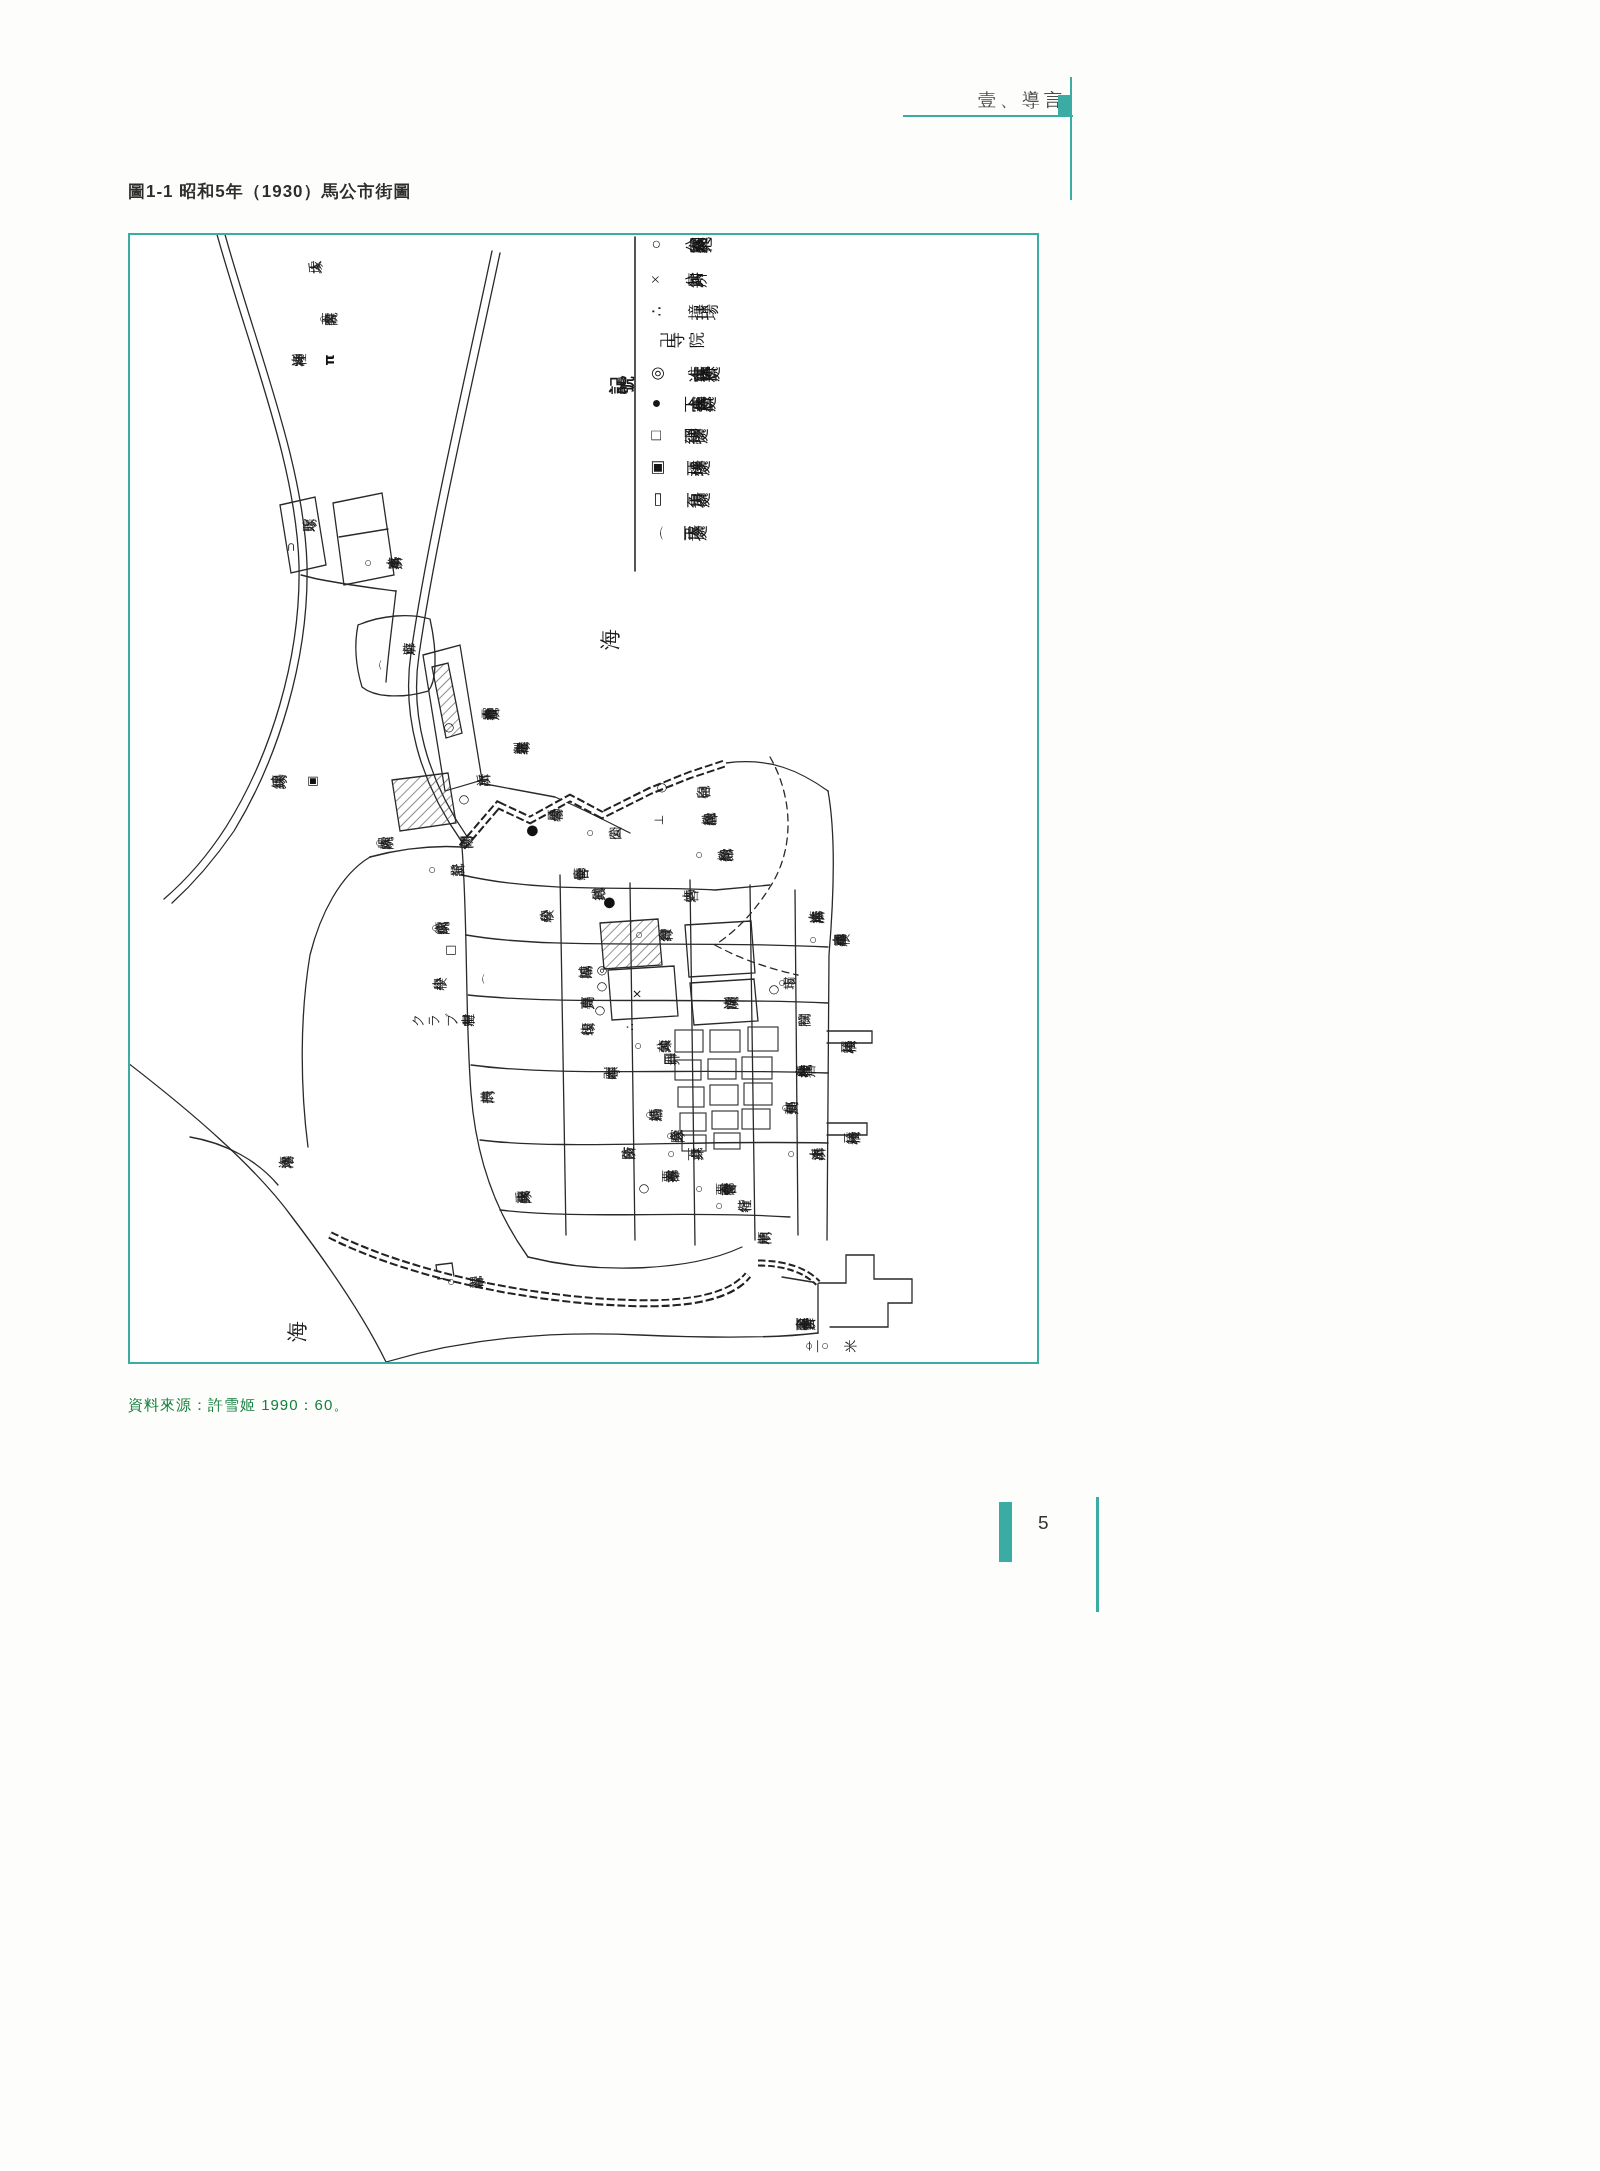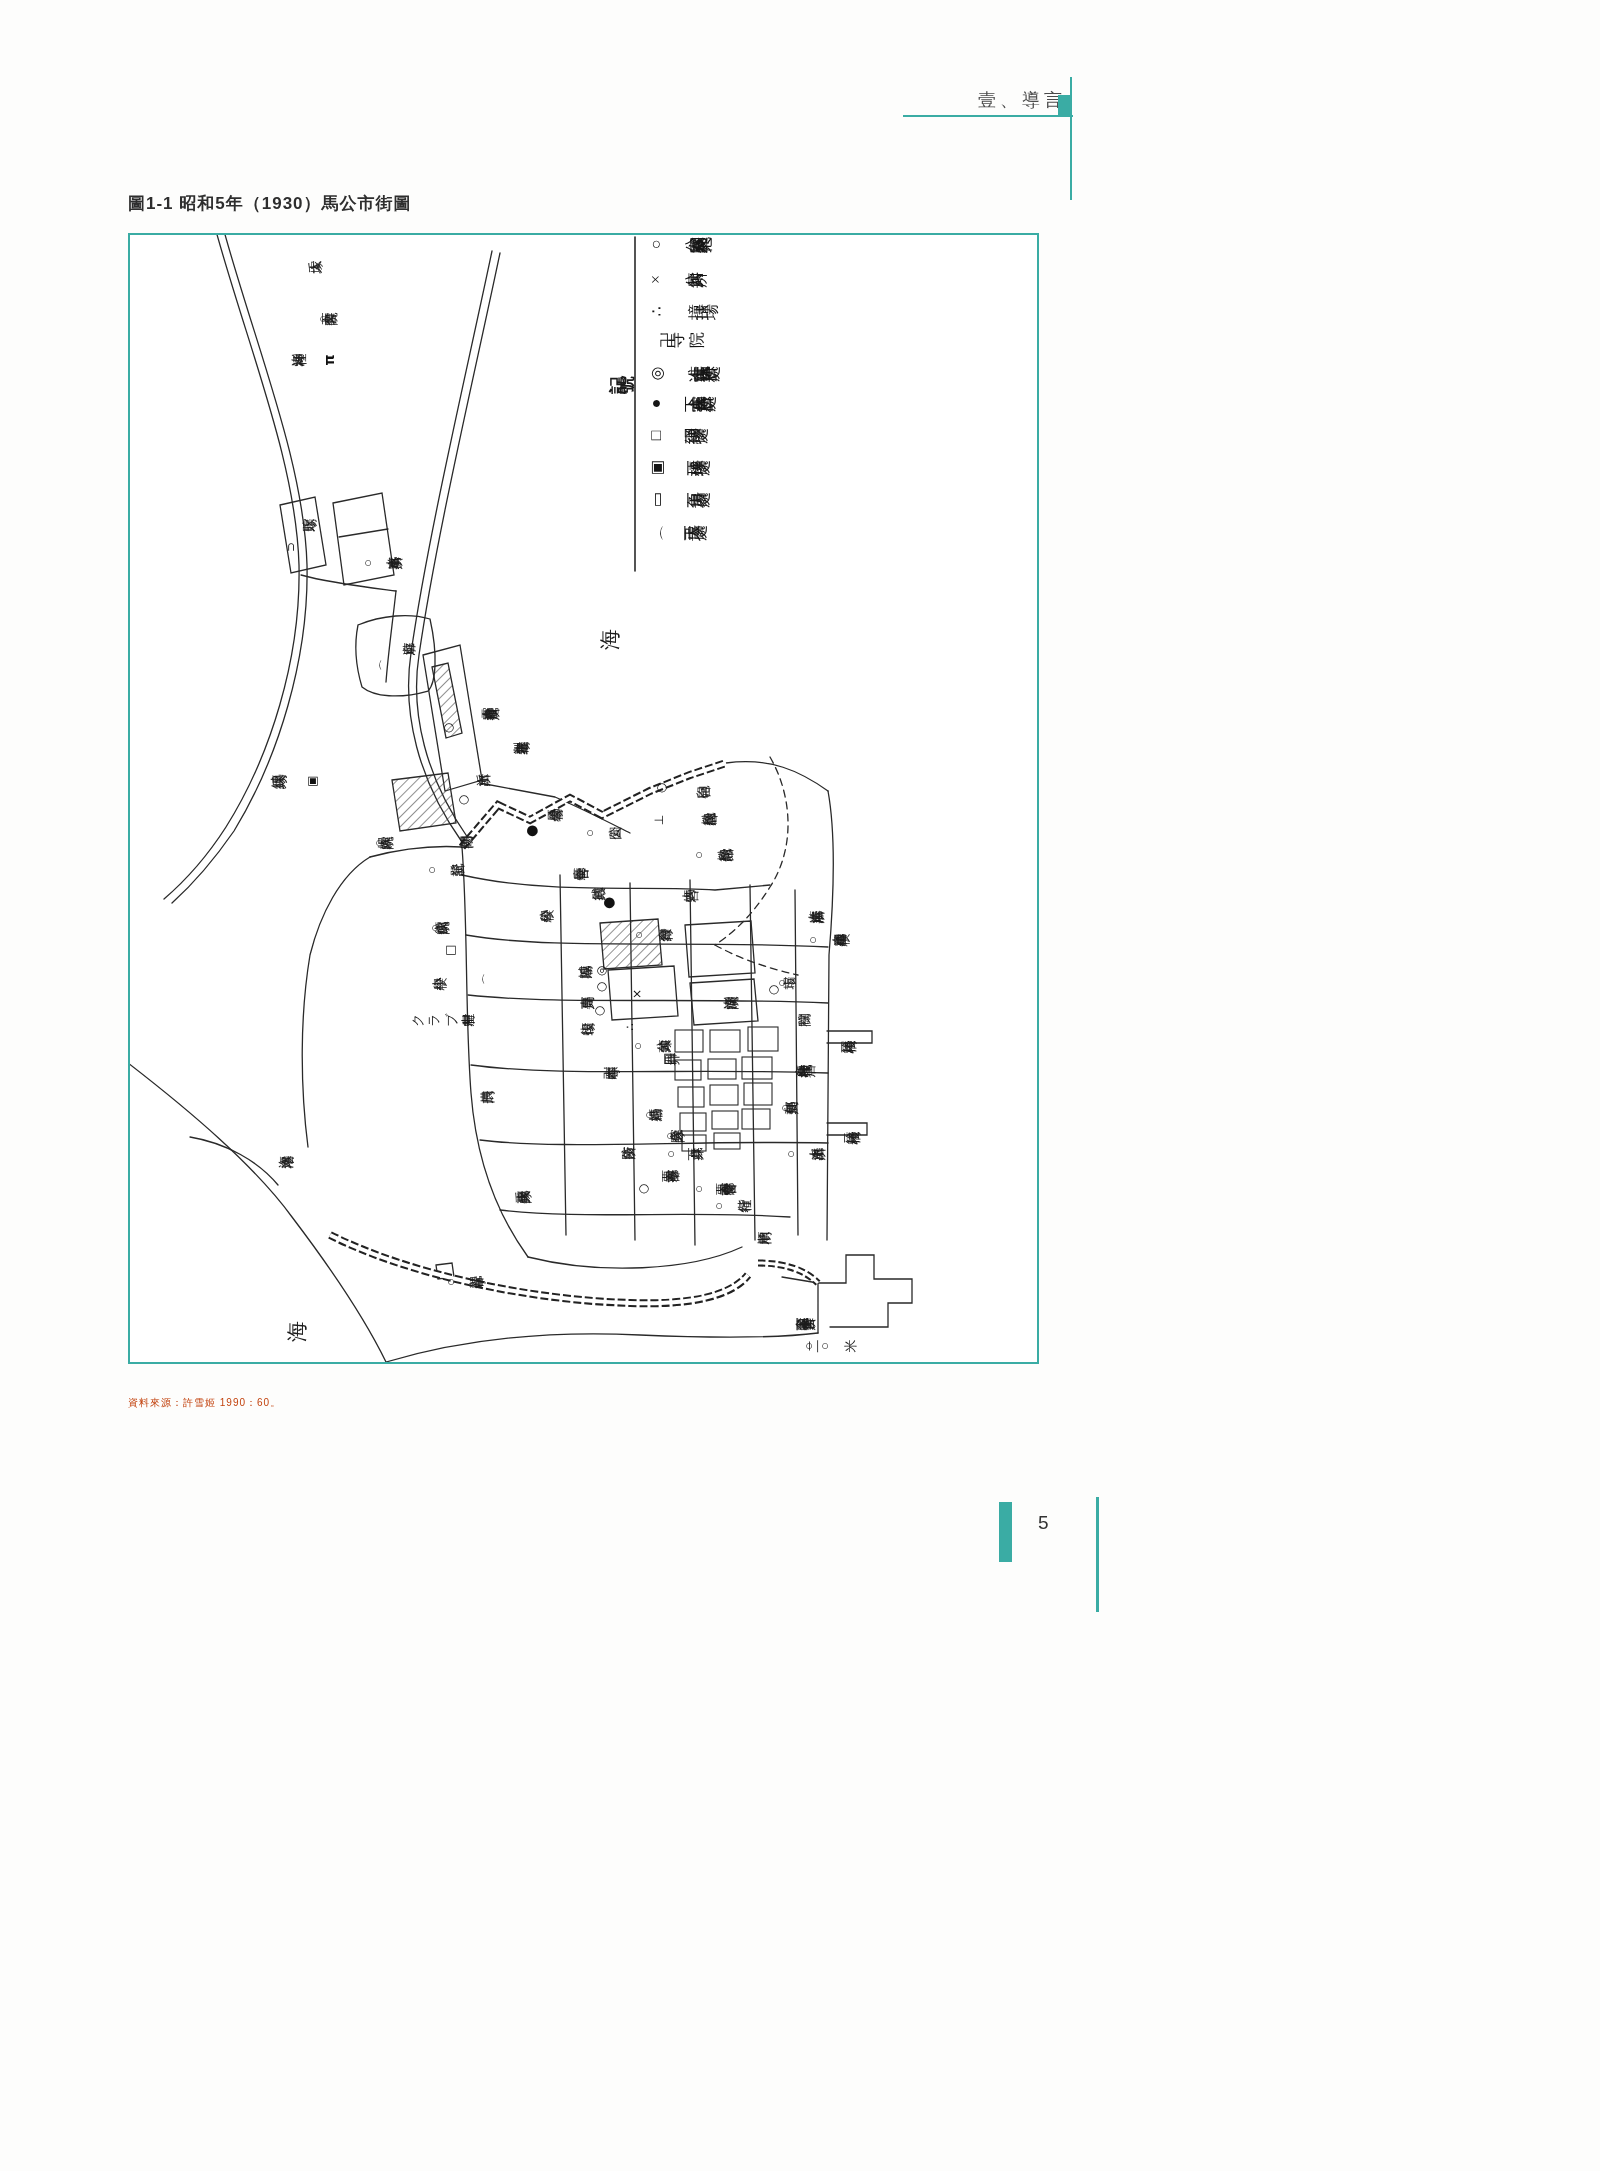--- a/index.html
+++ b/index.html
@@ -9,22 +9,22 @@
     font-family:"Liberation Sans","DejaVu Sans",sans-serif;
     color:#2b2b2b;overflow:hidden;
   }
   .accent{background:var(--accent);}
   
   .hdr-title{position:absolute;right:534px;top:88px;font-size:18px;letter-spacing:4px;color:#4a4a4a;}
   .hdr-hline{position:absolute;left:903px;top:115px;width:170px;height:2px;}
   .hdr-vline{position:absolute;left:1070px;top:77px;width:2px;height:123px;}
   .hdr-square{position:absolute;left:1058px;top:95px;width:13px;height:21px;}
   
-  .fig-caption{position:absolute;left:128px;top:192px;font-size:17px;font-weight:600;color:#2e2e2e;letter-spacing:1px;}
-  .fig-source{position:absolute;left:128px;top:1396px;font-size:10px;color:#c2410c;letter-spacing:1px;}
+  .fig-caption{position:absolute;left:128px;top:180px;font-size:17px;font-weight:600;color:#2e2e2e;letter-spacing:1px;}
+  .fig-source{position:absolute;left:128px;top:1396px;font-size:15px;color:#15803d;letter-spacing:1px;}
   
   .page-num{position:absolute;left:1038px;top:1512px;font-size:19px;color:#333;}
   .pn-bar{position:absolute;left:999px;top:1502px;width:13px;height:60px;}
   .pn-vline{position:absolute;left:1096px;top:1497px;width:3px;height:115px;}
   
   .map-box{
     position:absolute;left:128px;top:233px;width:907px;height:1127px;
     border:2px solid var(--accent);background:#fff;box-sizing:content-box;
   }
   .map-inner{position:absolute;left:0;top:0;width:907px;height:1127px;overflow:hidden;}

